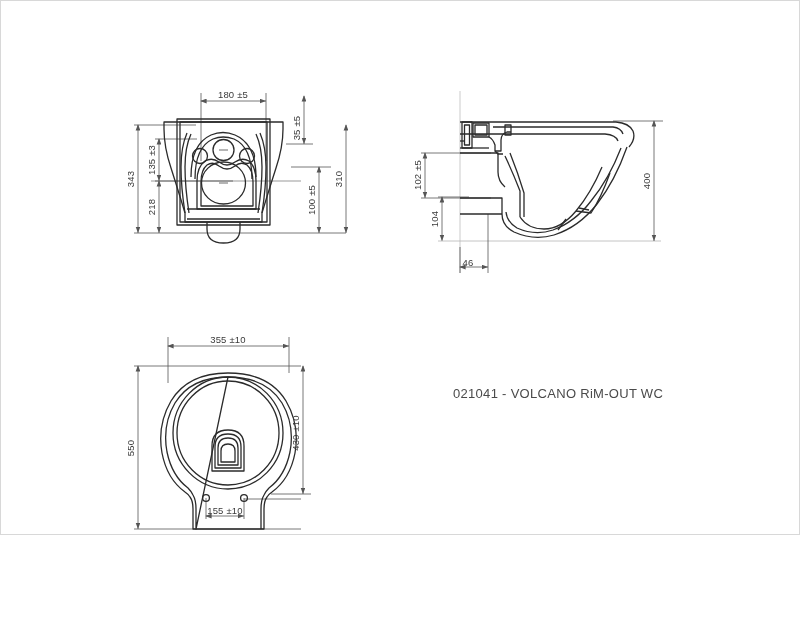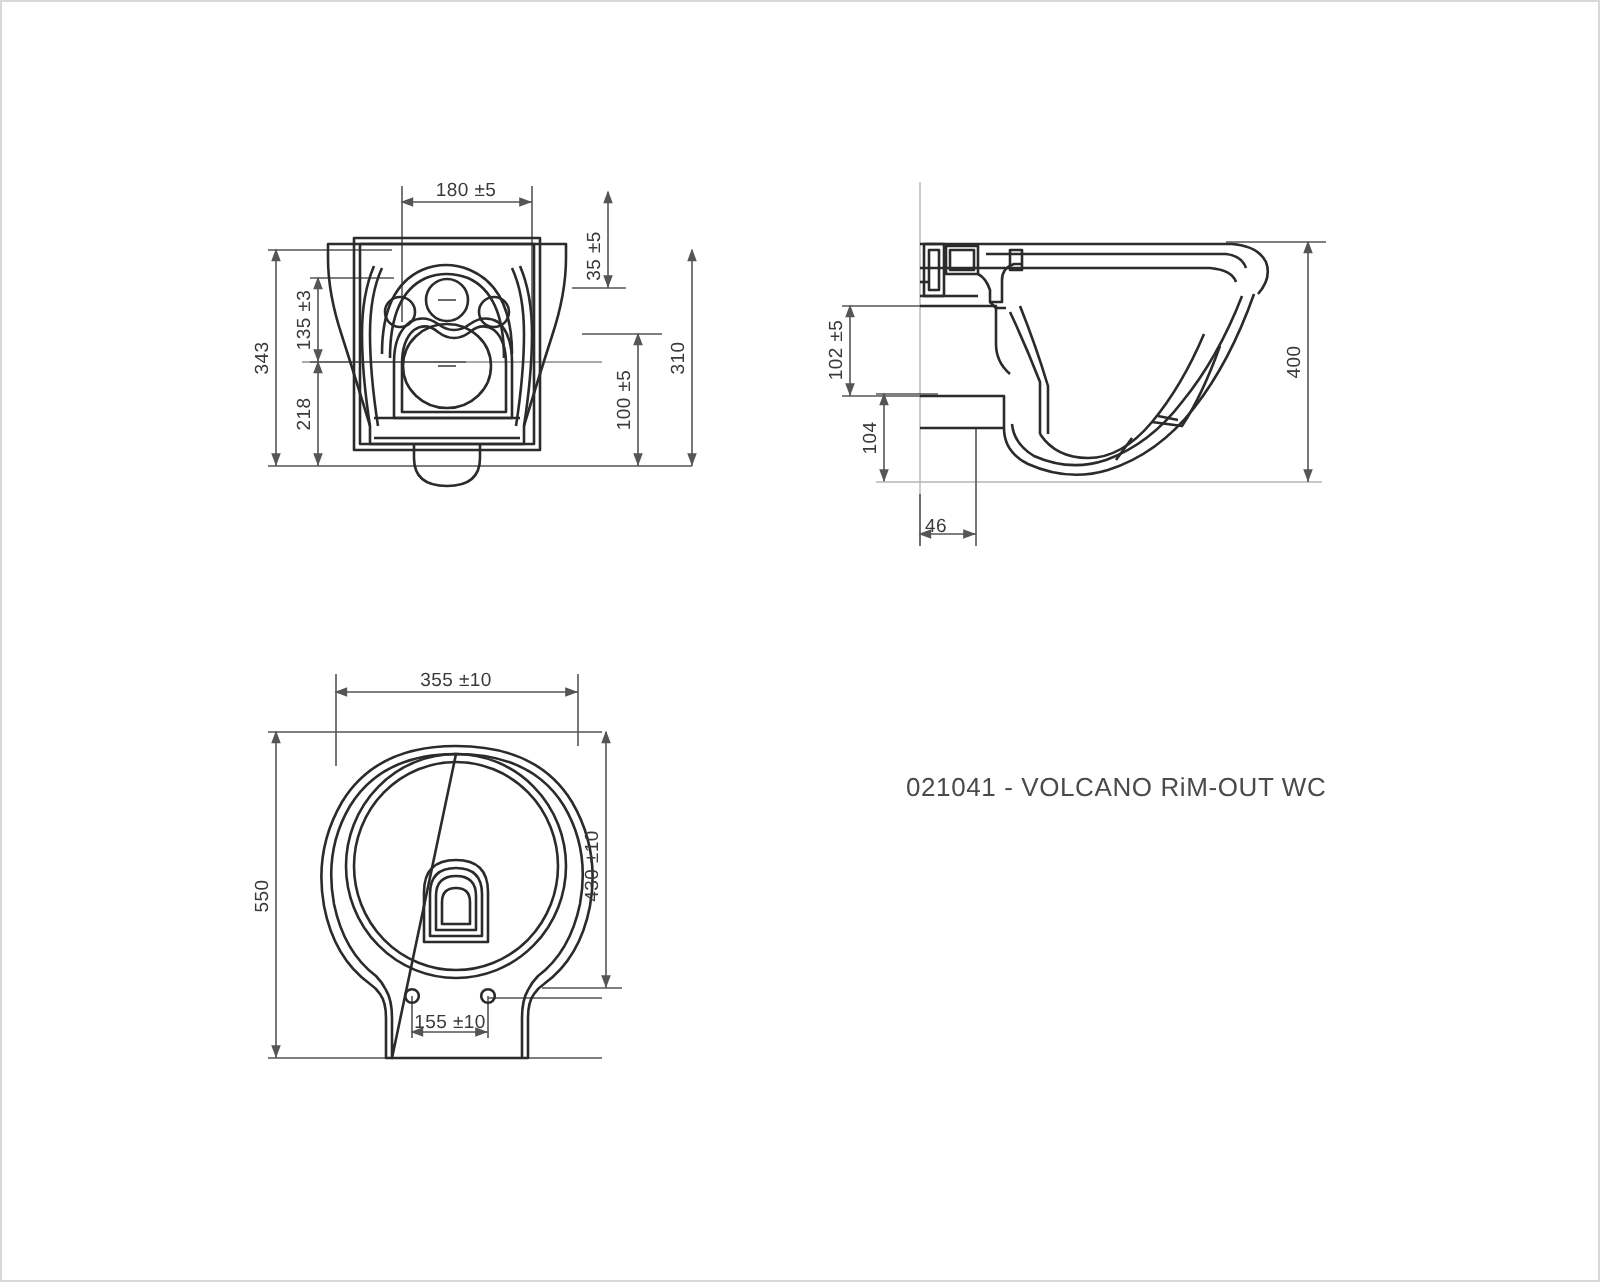--- a/index.html
+++ b/index.html
@@ -6,21 +6,21 @@
     margin: 0;
     padding: 0;
     background: #ffffff;
   }
   body {
     font-family: "Liberation Sans", sans-serif;
   }
   #sheet {
     position: relative;
     width: 800px;
-    height: 641px;
+    height: 535px;
     background: #ffffff;
     border: 1px solid #d8d8d8;
     box-sizing: border-box;
     overflow: hidden;
   }
   #drawing-svg {
     position: absolute;
     left: 0;
     top: 0;
     width: 800px;

